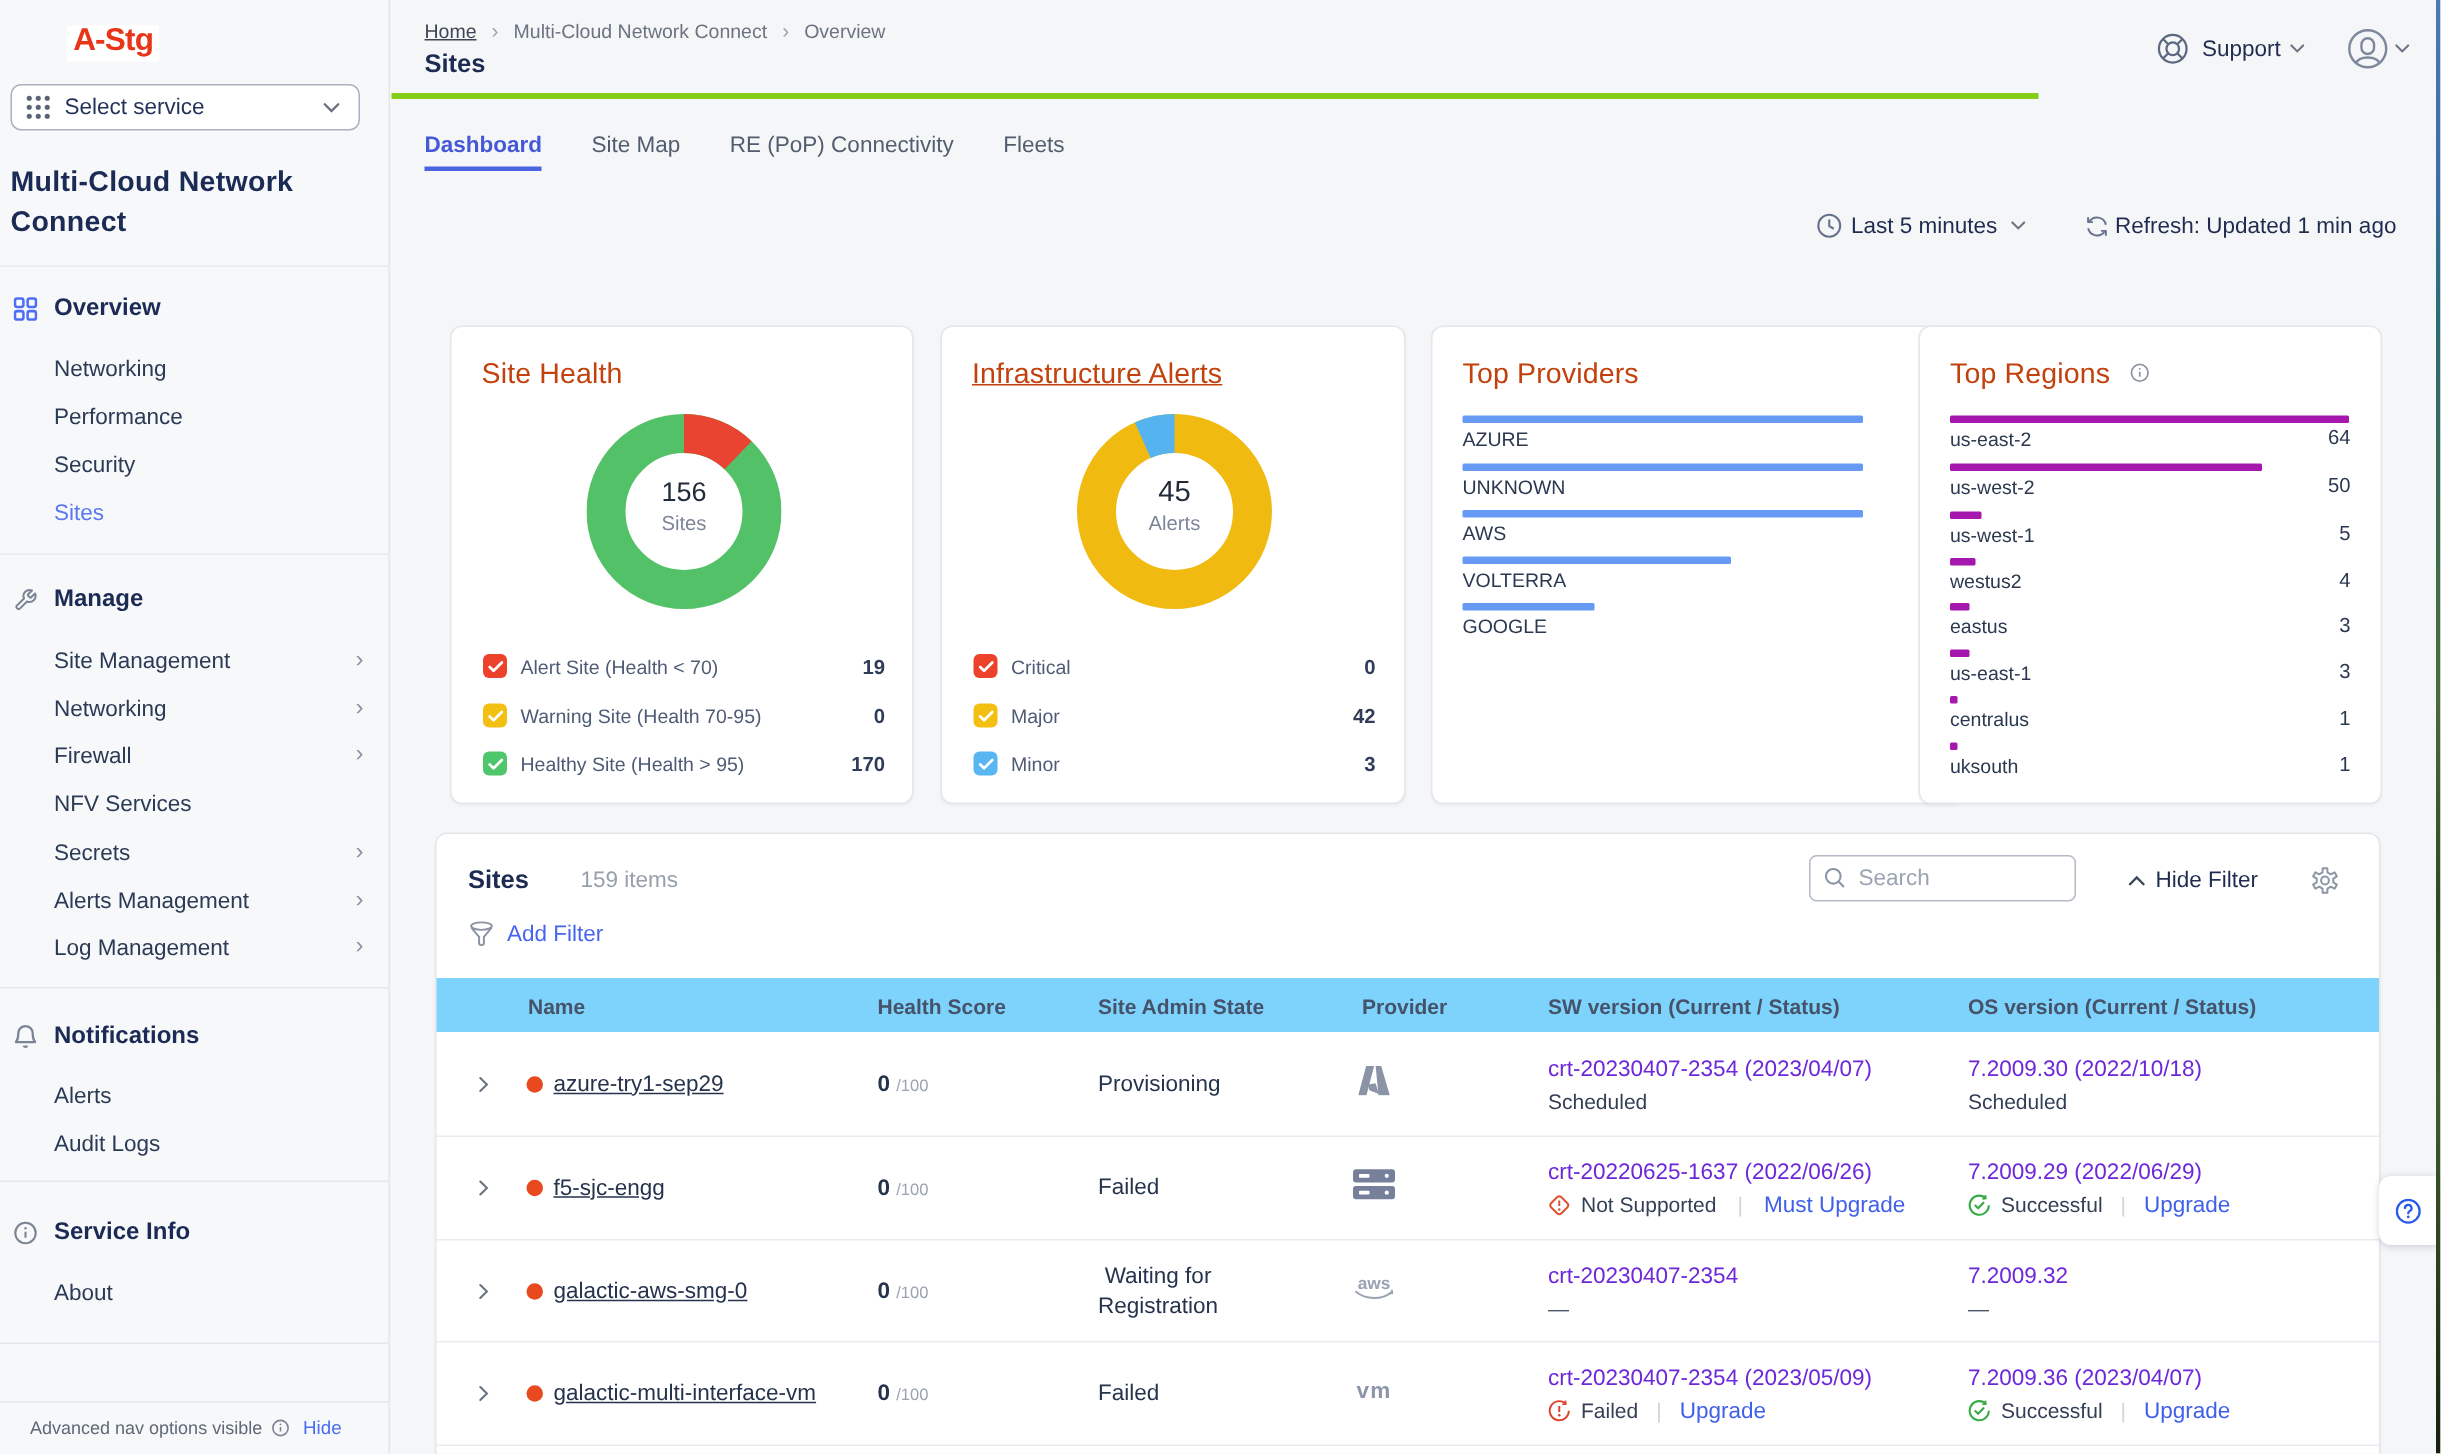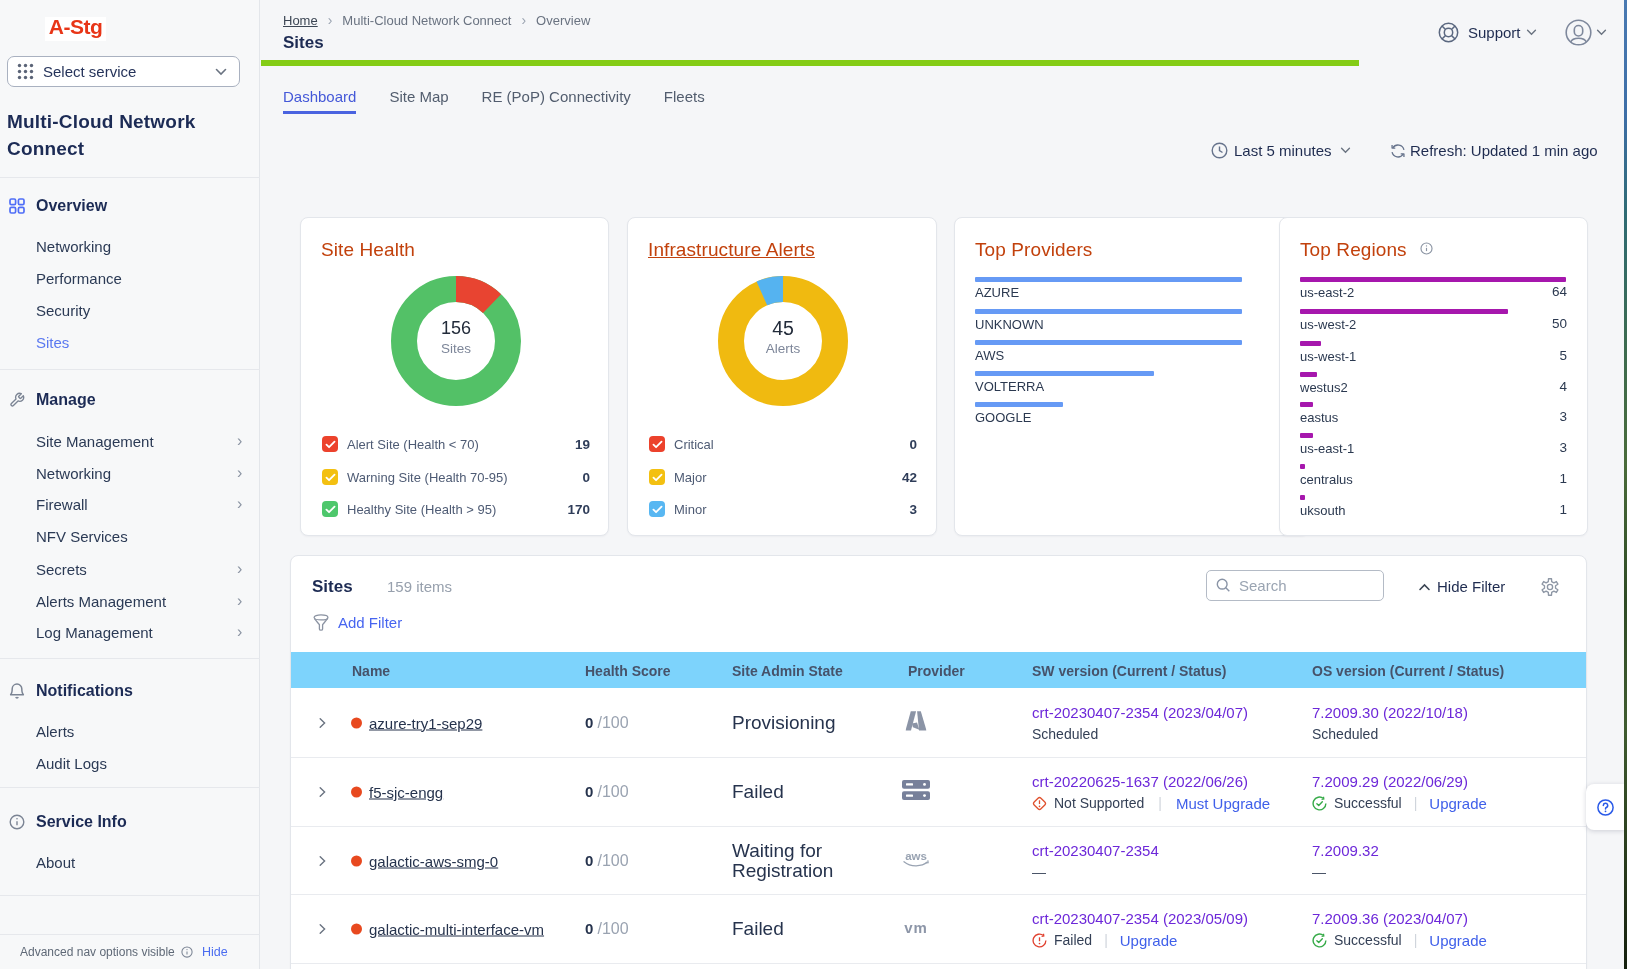--- a/index.html
+++ b/index.html
@@ -18,30 +18,30 @@
 .navicon { position:absolute; left:9px; transform:translateY(-50%); width:16px; height:16px; }
 .navitem { position:absolute; left:36px; font-size:15px; color:#2b3a55; transform:translateY(-50%); }
 .navitem.active { color:#5a78f0; }
 .navarrow { position:absolute; left:237px; font-size:16px; color:#8b94a3; transform:translateY(-52%); }
 #botbar { position:absolute; left:0; top:934px; width:260px; height:35px; border-top:1px solid #e6e8ec; }
 #botbar .t { position:absolute; left:20px; top:50%; transform:translateY(-50%); font-size:12px; color:#5f6977; white-space:nowrap; }
 #botbar .h { position:absolute; left:202px; top:50%; transform:translateY(-50%); font-size:12.5px; color:#4a6cf0; }
 
 
 #main { position:absolute; left:261px; top:0; width:1363px; height:969px; }
-#hdr { position:absolute; left:0; top:0; width:1098px; height:66px; border-bottom:6px solid #84cc16; }
+#hdr { position:absolute; left:0; top:0; width:1098px; height:66px; border-bottom:4px solid #84cc16; }
 #crumbs { position:absolute; left:22px; top:12px; font-size:13px; color:#6a7381; }
 #crumbs .home { color:#3c4654; text-decoration:underline; }
 #crumbs .sep { color:#9aa3b0; margin:0 10px; font-size:14px; }
 #ptitle { position:absolute; left:22px; top:33px; font-size:17px; font-weight:bold; color:#1d2b53; }
 #support { position:absolute; left:1177px; top:22px; display:flex; align-items:center; font-size:15px; color:#1f2c50; }
 #avatar { position:absolute; left:1304px; top:19px; }
 #tabs { position:absolute; left:22px; top:88px; display:flex; }
 .tab { font-size:15px; color:#525d6e; margin-right:33px; padding-bottom:6px; }
-.tab.active { color:#4458d8; font-weight:normal; border-bottom:3px solid #4a63e0; }
+.tab.active { color:#4458d8; font-weight:bold; border-bottom:3px solid #4a63e0; }
 #timerow { position:absolute; left:950px; top:142px; display:flex; align-items:center; font-size:15px; color:#1f2c50; }
 #refrow { position:absolute; left:1129px; top:142px; display:flex; align-items:center; font-size:15px; color:#1f2c50; }
 
 
 .card { position:absolute; top:217px; height:319px; background:#fff; border:1px solid #e3e6eb; border-radius:8px; box-shadow:0 1px 2px rgba(20,30,60,.04); }
 .card h3 { font-size:19px; font-weight:normal; color:#c2410c; position:absolute; left:20px; top:21px; letter-spacing:0.1px; }
 #card1 { left:39px; width:309px; }
 #card2 { left:366px; width:310px; }
 #card3 { left:693px; width:355px; }
 #card4 { left:1018px; width:309px; }
@@ -64,22 +64,22 @@
 #addf { position:absolute; left:22px; top:58px; display:flex; align-items:center; }
 #addf .t { color:#4765f0; font-size:15px; margin-left:9px; }
 #thead { position:absolute; left:0; top:96px; width:1295px; height:36px; background:#7dd3fc; }
 .th { position:absolute; top:54%; transform:translateY(-50%); font-size:14px; font-weight:bold; color:#46526a; }
 .trow { position:absolute; left:0; width:1295px; height:69px; border-bottom:1px solid #e9ebef; }
 .chev { position:absolute; left:28px; top:50%; transform:translateY(-50%); }
 .dot { position:absolute; left:60px; top:50%; transform:translateY(-50%); width:11px; height:11px; border-radius:50%; background:#e8491f; }
 .sname { position:absolute; left:78px; top:50%; transform:translateY(-50%); font-size:15px; color:#26334d; text-decoration:underline; }
 .hs { position:absolute; left:294px; top:50%; transform:translateY(-50%); font-size:15px; }
 .hs b { color:#26334d; }
-.hs span { font-size:16px; color:#9aa3b1; }
-.adm { position:absolute; left:441px; top:50%; transform:translateY(-50%); font-size:19px; color:#26334d; line-height:20px; }
+.hs span { font-size:11px; color:#9aa3b1; }
+.adm { position:absolute; left:441px; top:50%; transform:translateY(-50%); font-size:15px; color:#26334d; line-height:20px;text-align:center; }
 .pico { position:absolute; left:625px; top:50%; transform:translate(-50%,-50%); }
 .vcol { position:absolute; top:50%; transform:translateY(-50%); line-height:19px; }
 .vcol.sw { left:741px; }
 .vcol.os { left:1021px; }
 .vl1 { font-size:15px; color:#6d28d9; margin-bottom:4px; }
 .vl2 { font-size:14px; color:#333f55; display:flex; align-items:center; height:17px;}
 .vl2 .sep { color:#d0d5dc; margin:0 12px; font-size:14px; }
 .blue { color:#4060ea; font-size:15px; }
 .stxt { margin-left:7px; }
 

